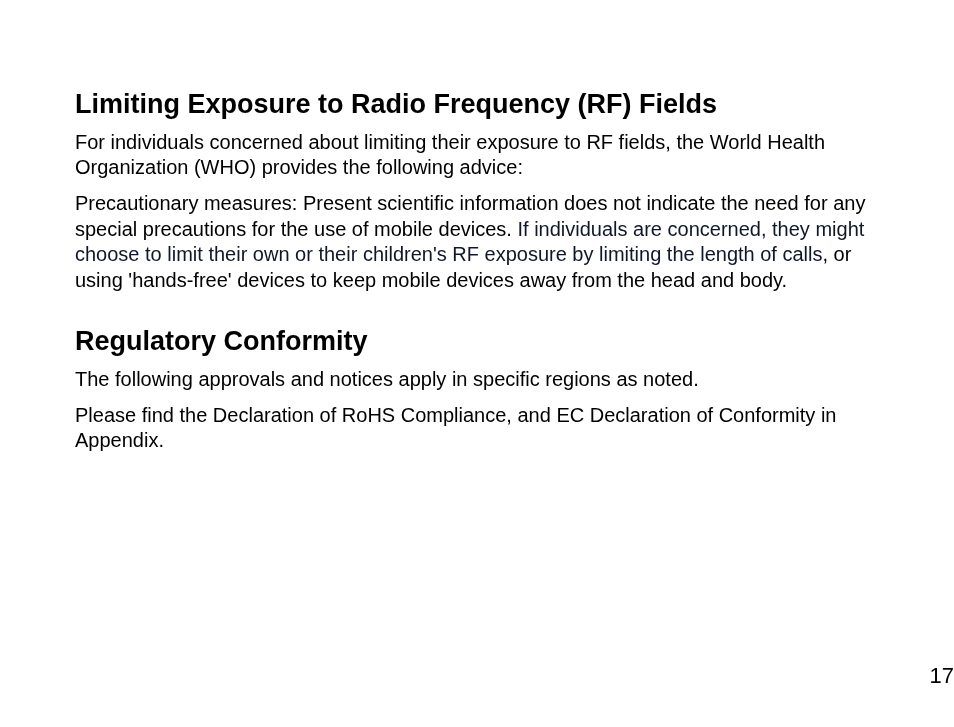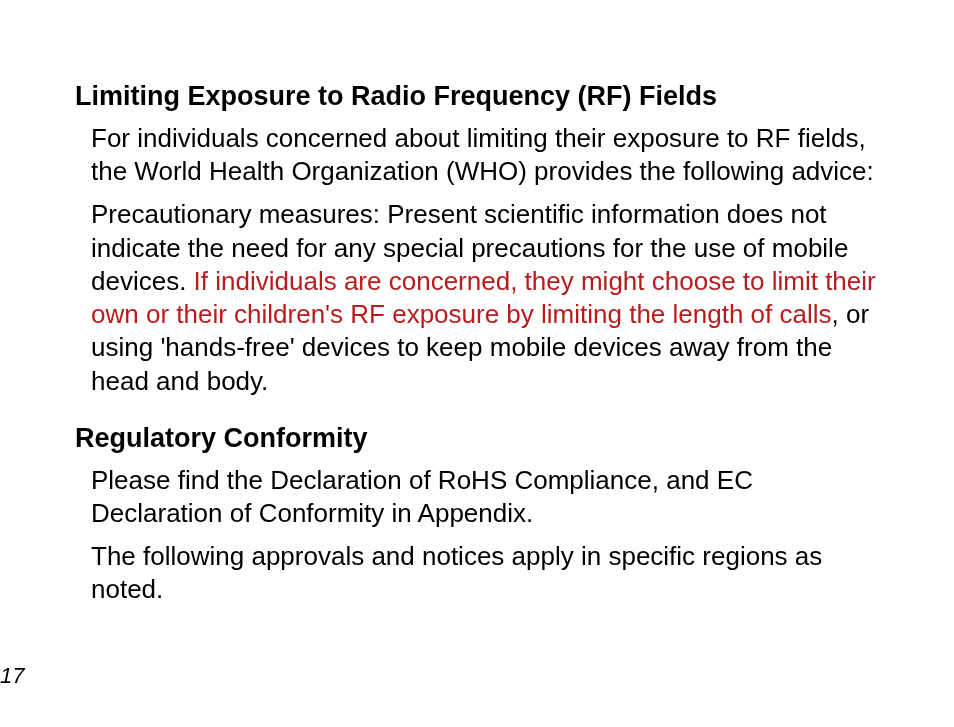--- a/index.html
+++ b/index.html
@@ -13,39 +13,38 @@
     position: relative;
     box-sizing: border-box;
   }
   .page {
     padding: 80px 75px 0 75px;
     box-sizing: border-box;
   }
   h2.section-title {
     font-size: 27px;
     font-weight: bold;
-    margin: 0 0 8px 0;
+    margin: 8px 0 8px 0;
     line-height: 1.25;
   }
   p.body-text {
-    font-size: 26px;
+    font-size: 20px;
     line-height: 1.28;
-    margin: 0 0 10px 16px;
+    margin: 0 0 10px 0;
   }
   .highlight {
-    color: #b91c1c;
+    color: #0f172a;
   }
   .page-number {
     position: absolute;
     bottom: 38px;
     left: 0;
     width: 100%;
-    text-align: left;
+    text-align: right;
     font-size: 22px;
-    font-style: italic;
   }
   .spacer {
     height: 14px;
   }
 </style>
 </head>
 <body>
 
 <div class="page">
 
@@ -55,19 +54,19 @@
 
   <p class="body-text">
     <span>Precautionary measures: Present scientific information does not indicate the need for any special precautions for the use of mobile devices. </span><span class="highlight">If individuals are concerned, they might choose to limit their own or their children's RF exposure by limiting the length of calls</span><span>, or using 'hands-free' devices to keep mobile devices away from the head and body.</span>
   </p>
 
 
   <div class="spacer"></div>
 
   <h2 class="section-title">Regulatory Conformity</h2>
 
+  <p class="body-text">The following approvals and notices apply in specific regions as noted.</p>
+
   <p class="body-text">Please find the Declaration of RoHS Compliance, and EC Declaration of Conformity in Appendix.</p>
-
-  <p class="body-text">The following approvals and notices apply in specific regions as noted.</p>
 
 </div>
 
 <div class="page-number">17</div>
 
 </body></html>

